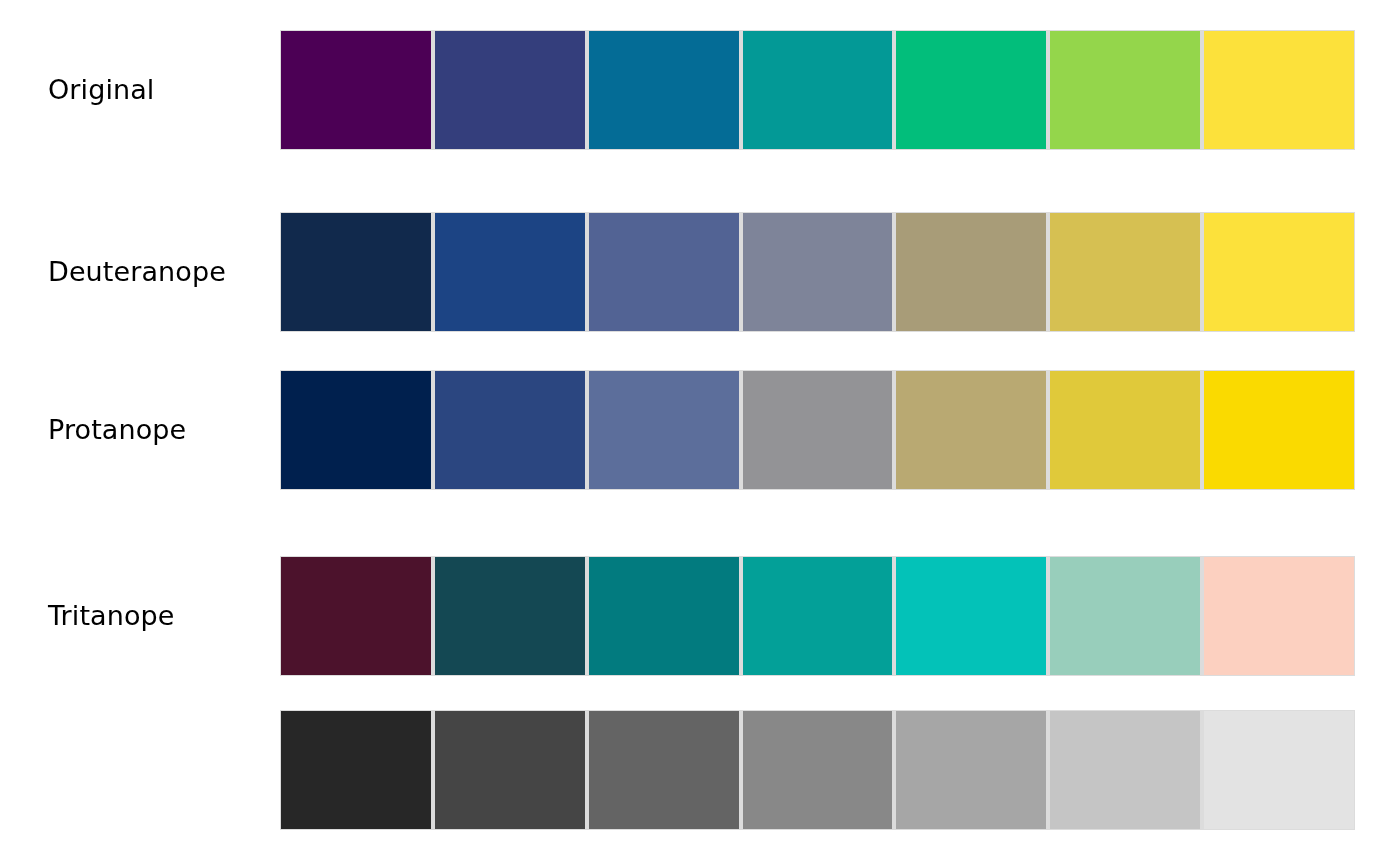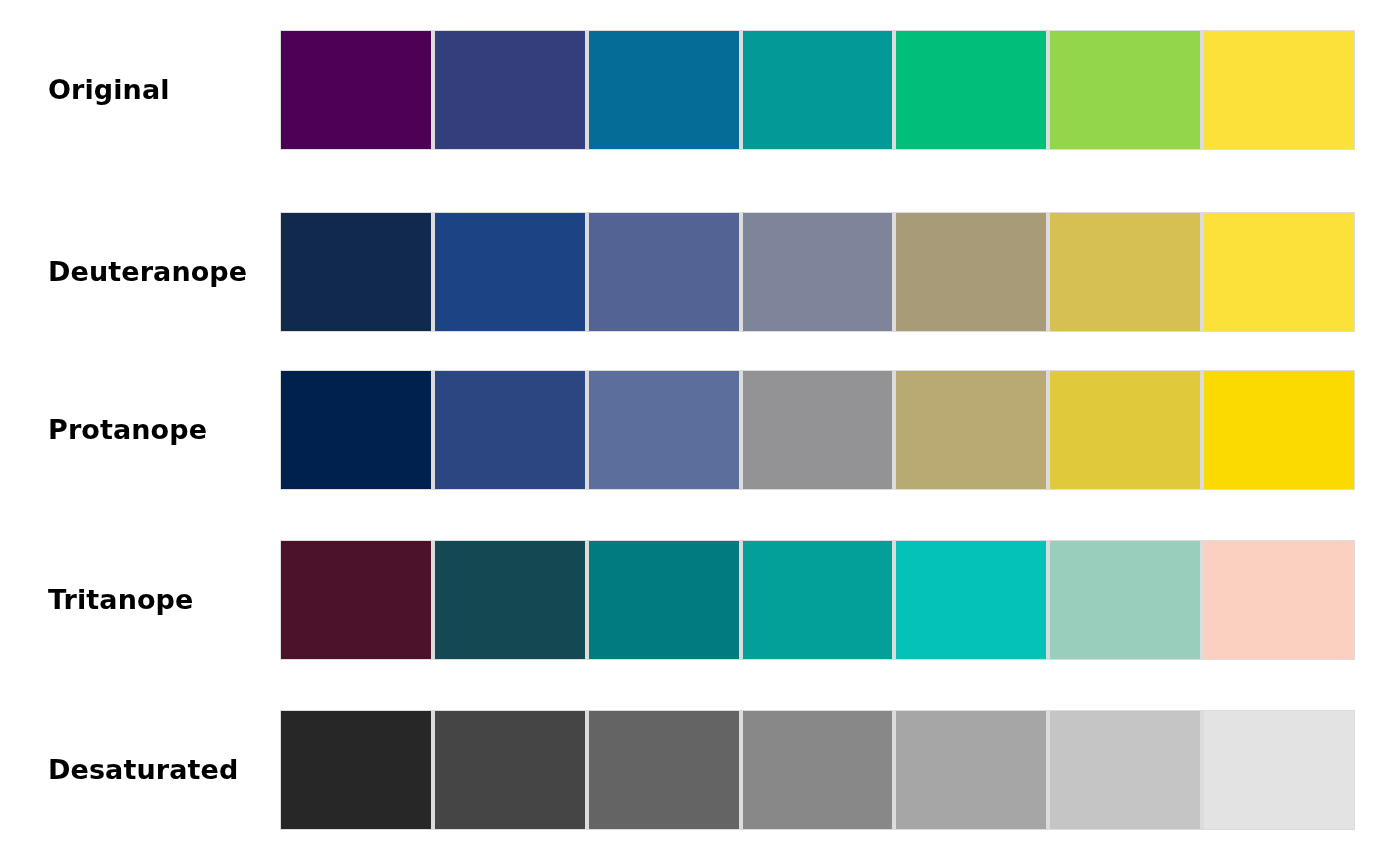--- a/index.html
+++ b/index.html
@@ -13,21 +13,20 @@
     height: 866px;
     font-family: "DejaVu Sans", "Liberation Sans", sans-serif;
     overflow: hidden;
     position: relative;
   }
   #figure {
     position: relative;
     width: 1400px;
     height: 866px;
     background: #ffffff;
-    font-weight: bold;
   }
   .palette-row {
     position: absolute;
     left: 0;
     width: 1400px;
     height: 120px;
     display: flex;
     flex-direction: row;
     align-items: center;
   }
@@ -58,21 +57,21 @@
   }
   .swatch {
     flex: 1 1 0;
     height: 100%;
     box-sizing: border-box;
   }
   
   .row-0 { top: 30px; }
   .row-1 { top: 212px; }
   .row-2 { top: 370px; }
-  .row-3 { top: 540px; }
+  .row-3 { top: 556px; }
   .row-4 { top: 710px; }
 </style>
 </head>
 <body style="background: rgb(255, 255, 255);">
 
 <div id="figure" style="background: rgb(255, 255, 255);">
 
   <div class="palette-row row-0">
     <div class="row-label" style="color: rgb(0, 0, 0);">Original</div>
     <div class="swatch-strip" style="background: rgb(220, 220, 220);">
@@ -119,21 +118,20 @@
       <div class="swatch" style="background-color:#144853;"></div>
       <div class="swatch" style="background-color:#027B7F;"></div>
       <div class="swatch" style="background-color:#03A098;"></div>
       <div class="swatch" style="background-color:#03C2B8;"></div>
       <div class="swatch" style="background-color:#98CEBB;"></div>
       <div class="swatch" style="background-color:#FCD0C0;"></div>
     </div>
   </div>
 
   <div class="palette-row row-4">
-    <div class="row-label" style="color: rgb(0, 0, 0);">Desaturated</div>
     <div class="swatch-strip" style="background: rgb(220, 220, 220);">
       <div class="swatch" style="background-color:#272727;"></div>
       <div class="swatch" style="background-color:#454545;"></div>
       <div class="swatch" style="background-color:#646464;"></div>
       <div class="swatch" style="background-color:#888888;"></div>
       <div class="swatch" style="background-color:#A6A6A6;"></div>
       <div class="swatch" style="background-color:#C5C5C5;"></div>
       <div class="swatch" style="background-color:#E3E3E3;"></div>
     </div>
   </div>

